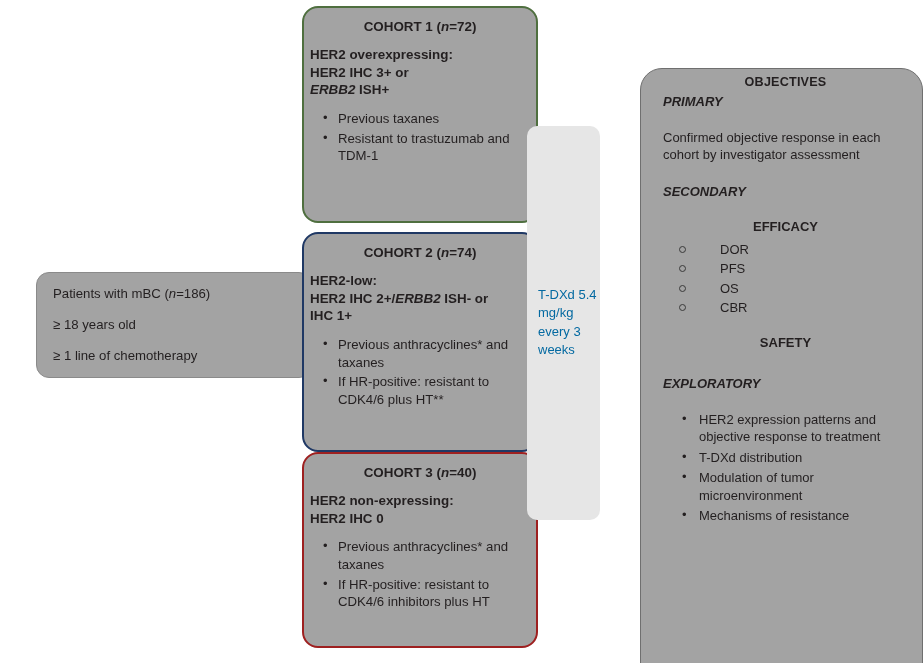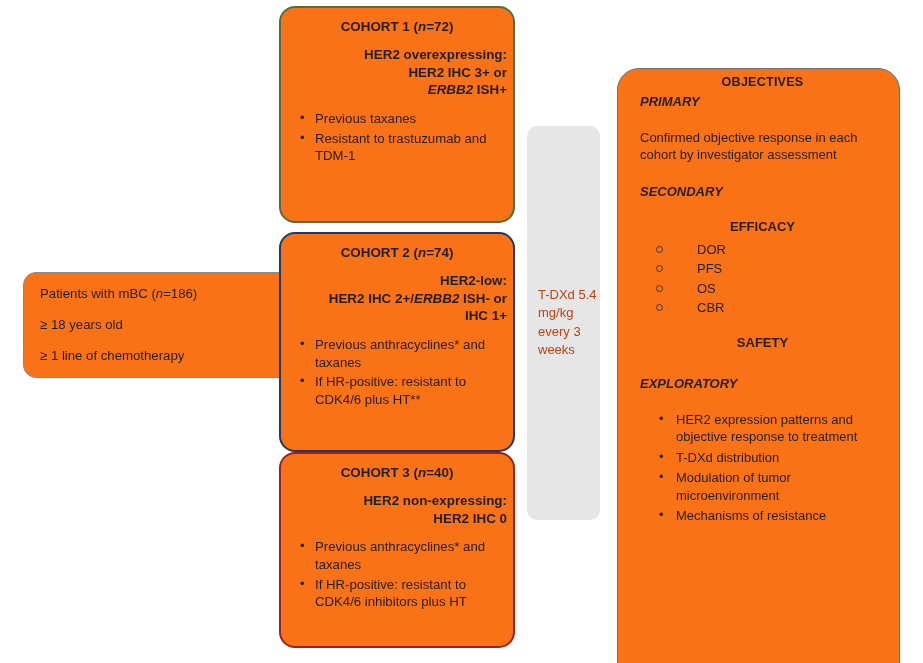--- a/index.html
+++ b/index.html
@@ -13,26 +13,27 @@
     position: relative;
     overflow: hidden;
     font-family: "Liberation Sans", sans-serif;
     color: #231f20;
   }
 
   
   .box {
     position: absolute;
     box-sizing: border-box;
-    background: #f97316;
+    background: #a3a3a3;
     border-radius: 14px;
+    margin-left: 23px;
   }
 
   .patients-box {
-    left: 23px;
+    left: 13px;
     top: 272px;
     width: 276px;
     height: 106px;
     border: 1.4px solid #8a8a8a;
     border-radius: 13px;
     padding: 14px 16px 0 16px;
   }
   .patients-line {
     font-size: 13.2px;
     line-height: 1.0;
@@ -69,21 +70,21 @@
   .cohort-title {
     text-align: center;
     font-weight: bold;
     font-size: 13.4px;
     line-height: 1.05;
     margin-bottom: 12px;
   }
   .cohort-title em { font-style: italic; font-weight: bold; }
 
   .cohort-sub {
-    text-align: right;
+    text-align: left;
     font-weight: bold;
     font-size: 13.4px;
     line-height: 1.32;
     margin-bottom: 11px;
     padding: 0 6px;
   }
   .cohort-sub em { font-style: italic; font-weight: bold; }
 
   .cohort-bullets {
     margin: 0;
@@ -118,21 +119,21 @@
   .treatment-text {
     position: absolute;
     left: 0;
     right: 0;
     top: 50%;
     transform: translateY(-50%);
     padding-left: 11px;
     font-family: "Liberation Sans", sans-serif;
     font-size: 13px;
     line-height: 1.42;
-    color: #c2410c;
+    color: #0369a1;
   }
 
   
   .objectives-box {
     left: 617px;
     top: 68px;
     width: 283px;
     height: 617px;
     border: 1.5px solid #6f6f6f;
     border-radius: 22px;

